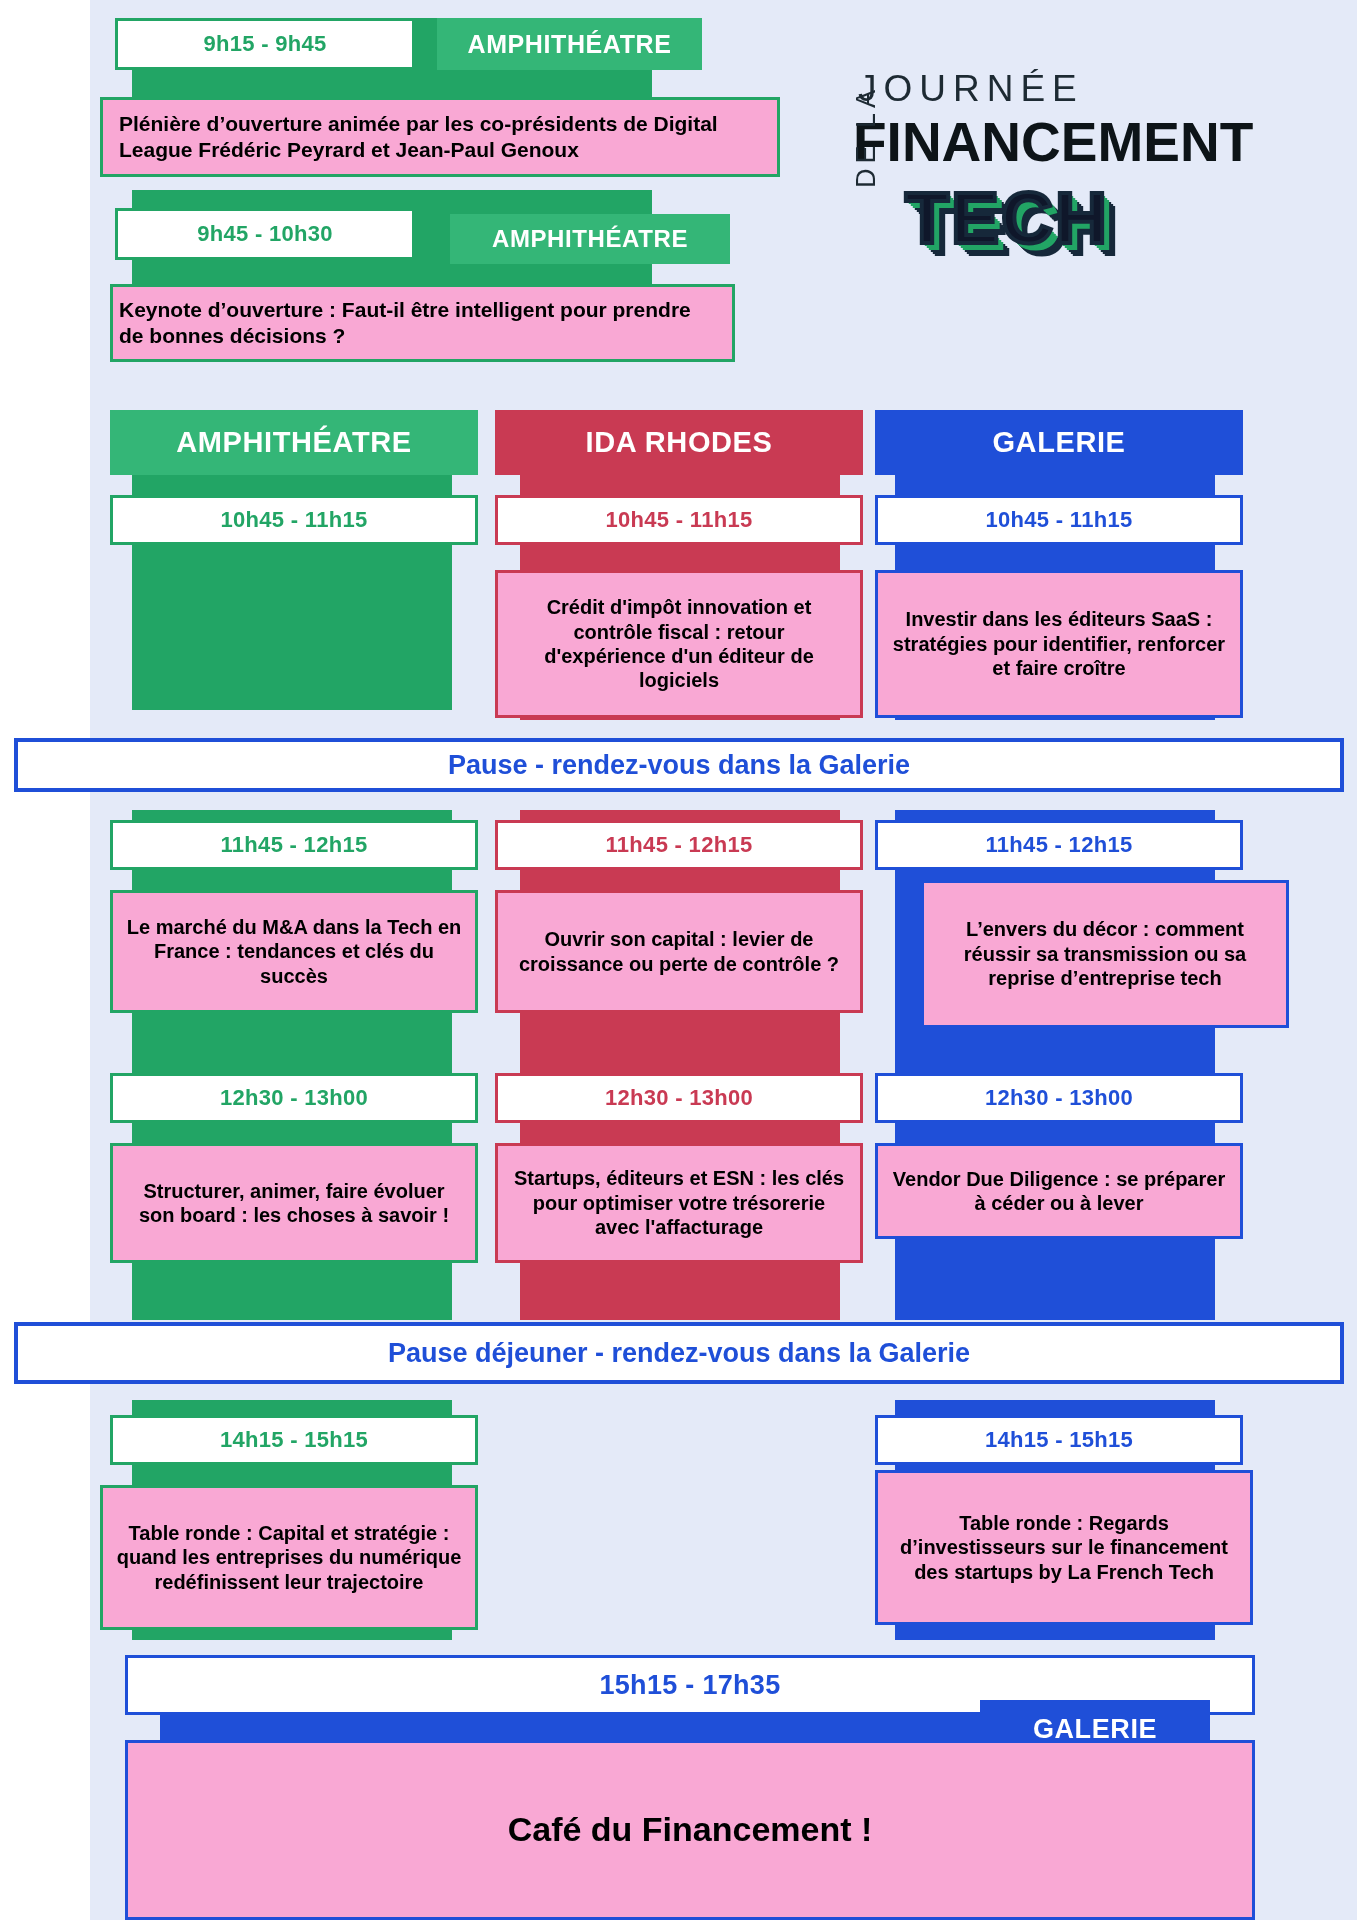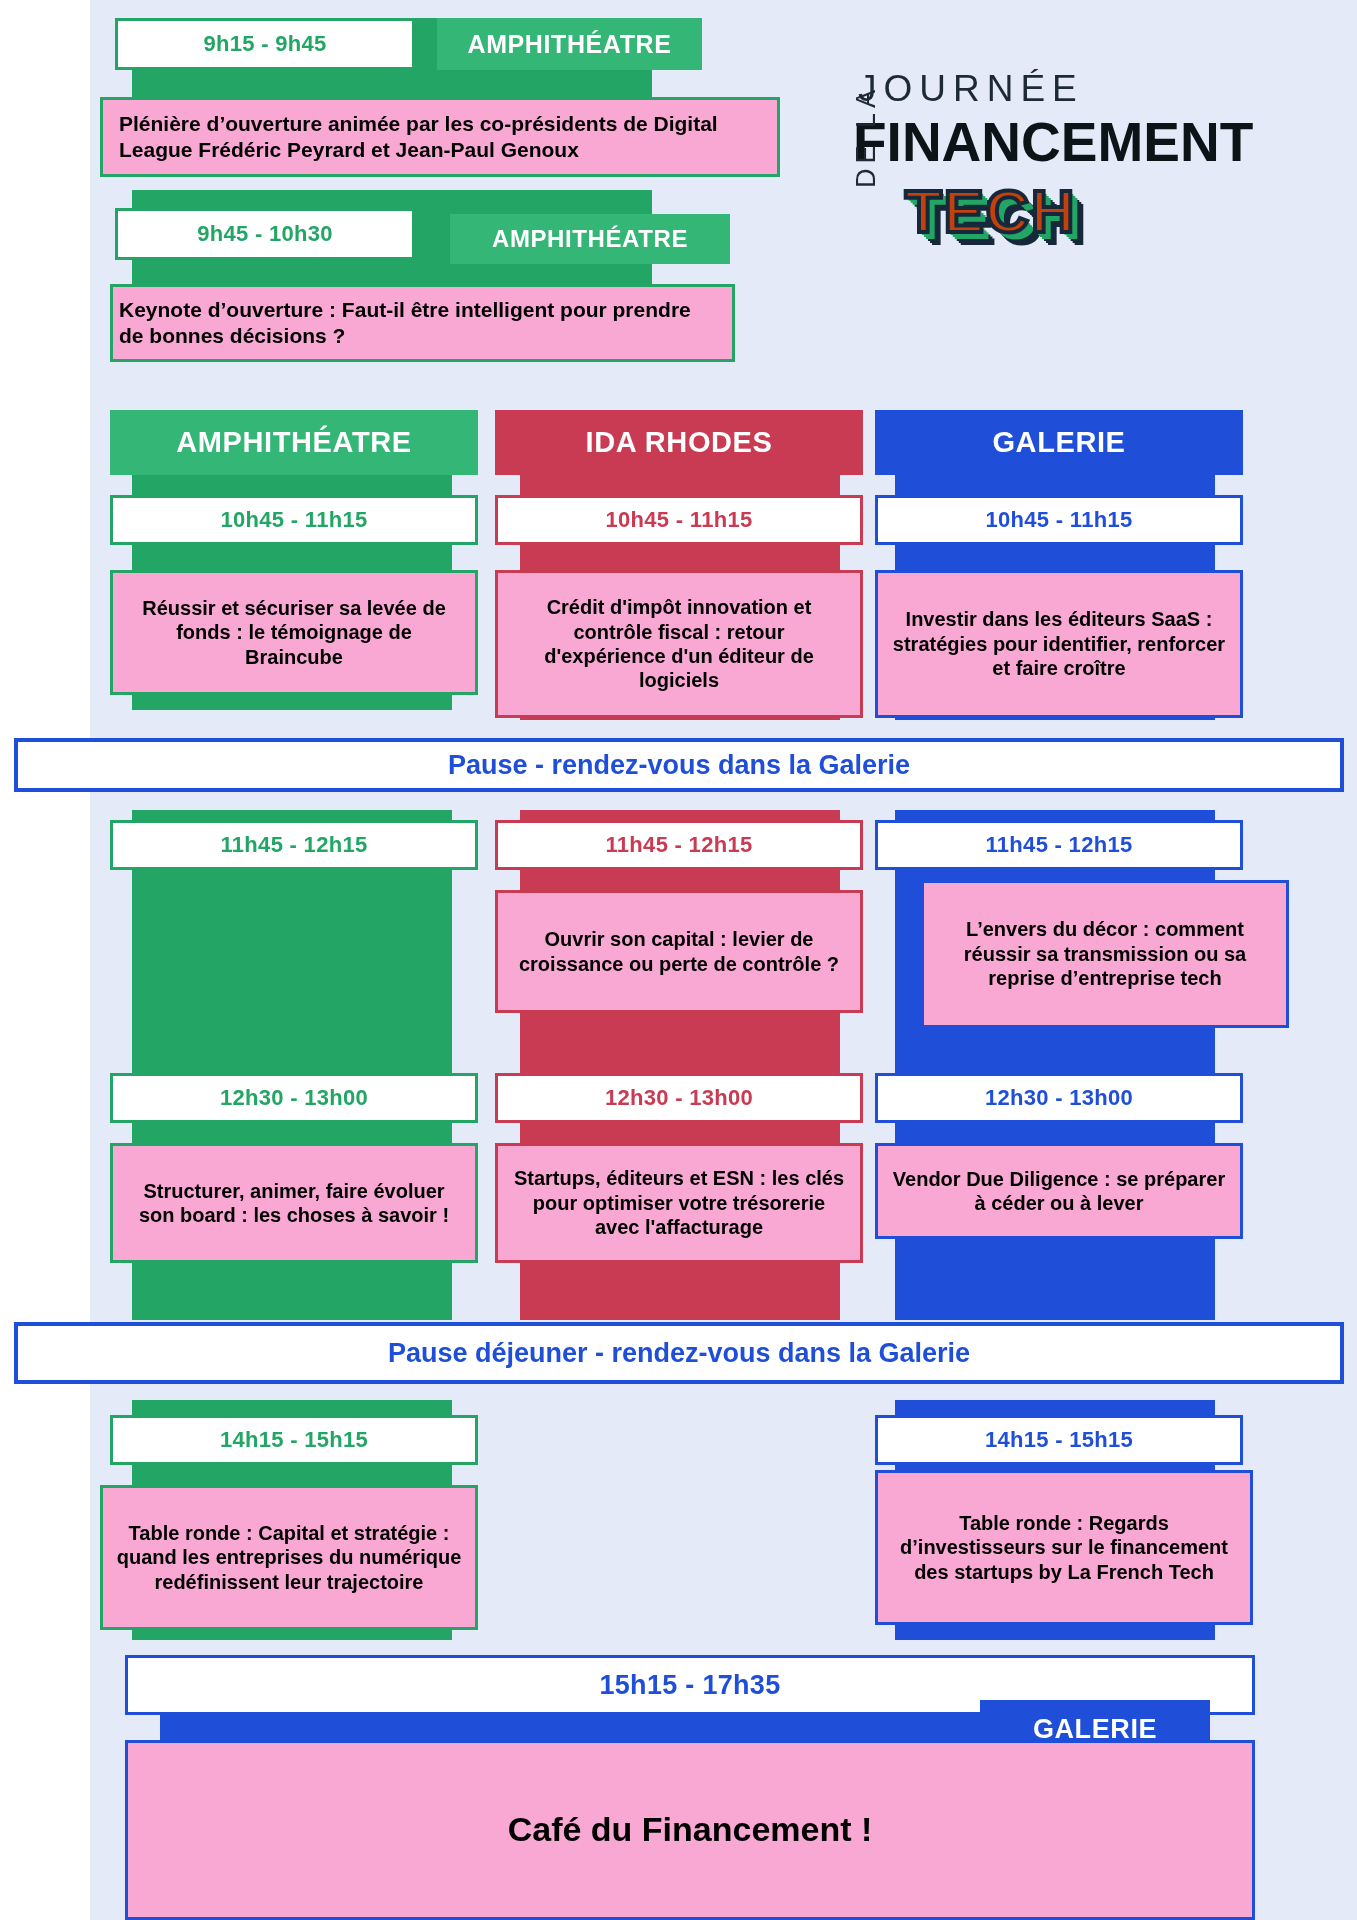--- a/index.html
+++ b/index.html
@@ -34,23 +34,23 @@
     position:absolute; left:8px; top:45px;
   }
   .logo-dela {
     position:absolute; left:6px; top:118px;
     font-size:27px; letter-spacing:5px; color:#1d2a33; font-weight:300;
     transform:rotate(-90deg); transform-origin:left top;
     white-space:nowrap;
   }
   .logo-tech {
     position:absolute; left:60px; top:112px;
-    font-size:60px; font-weight:bold; letter-spacing:2px;
+    font-size:72px; font-weight:bold; letter-spacing:2px;
     line-height:1; white-space:nowrap;
-    color:#c2410c;
+    color:#0f172a;
     -webkit-text-stroke:4px #16283a;
     text-shadow:
       3px 3px 0 #22a565, 5px 5px 0 #22a565, 7px 7px 0 #22a565,
       9px 9px 0 #16283a, 11px 11px 0 #16283a, 13px 13px 0 #16283a;
   }
 
   
   .spine { position:absolute; }
   .tbox {
     position:absolute; background:#f9a8d4; border:3px solid #000;
@@ -118,34 +118,34 @@
   <div class="spine b" style="left:895px;top:445px;width:320px;height:275px;"></div>
 
   <div class="room-tag g" style="left:110px;top:410px;width:368px;height:65px;font-size:29px;">AMPHITHÉATRE</div>
   <div class="room-tag r" style="left:495px;top:410px;width:368px;height:65px;font-size:29px;">IDA RHODES</div>
   <div class="room-tag b" style="left:875px;top:410px;width:368px;height:65px;font-size:29px;">GALERIE</div>
 
   <div class="time-pill g" style="left:110px;top:495px;width:368px;height:50px;">10h45 - 11h15</div>
   <div class="time-pill r" style="left:495px;top:495px;width:368px;height:50px;">10h45 - 11h15</div>
   <div class="time-pill b" style="left:875px;top:495px;width:368px;height:50px;">10h45 - 11h15</div>
 
-  <div class="tbox g desc" style="left:110px;top:570px;width:368px;height:125px;">Réussir et sécuriser sa levée de fonds : le témoignage de Braincube</div>
   <div class="tbox r desc" style="left:495px;top:570px;width:368px;height:148px;">Crédit d'impôt innovation et contrôle fiscal : retour d'expérience d'un éditeur de logiciels</div>
   <div class="tbox b desc" style="left:875px;top:570px;width:368px;height:148px;">Investir dans les éditeurs SaaS : stratégies pour identifier, renforcer et faire croître</div>
 
   <div class="bar" style="left:14px;top:738px;width:1330px;height:54px;">Pause - rendez-vous dans la Galerie</div>
 
   <div class="spine g" style="left:132px;top:810px;width:320px;height:275px;"></div>
   <div class="spine r" style="left:520px;top:810px;width:320px;height:300px;"></div>
   <div class="spine b" style="left:895px;top:810px;width:320px;height:300px;"></div>
 
   <div class="time-pill g" style="left:110px;top:820px;width:368px;height:50px;">11h45 - 12h15</div>
   <div class="time-pill r" style="left:495px;top:820px;width:368px;height:50px;">11h45 - 12h15</div>
   <div class="time-pill b" style="left:875px;top:820px;width:368px;height:50px;">11h45 - 12h15</div>
 
+  <div class="tbox g desc" style="left:110px;top:890px;width:368px;height:123px;">Le marché du M&amp;A dans la Tech en France : tendances et clés du succès</div>
   <div class="tbox r desc" style="left:495px;top:890px;width:368px;height:123px;">Ouvrir son capital : levier de croissance ou perte de contrôle ?</div>
   <div class="tbox b desc" style="left:921px;top:880px;width:368px;height:148px;">L’envers du décor : comment réussir sa transmission ou sa reprise d’entreprise tech</div>
 
   <div class="spine g" style="left:132px;top:1060px;width:320px;height:260px;"></div>
   <div class="spine r" style="left:520px;top:1060px;width:320px;height:260px;"></div>
   <div class="spine b" style="left:895px;top:1060px;width:320px;height:260px;"></div>
 
   <div class="time-pill g" style="left:110px;top:1073px;width:368px;height:50px;">12h30 - 13h00</div>
   <div class="time-pill r" style="left:495px;top:1073px;width:368px;height:50px;">12h30 - 13h00</div>
   <div class="time-pill b" style="left:875px;top:1073px;width:368px;height:50px;">12h30 - 13h00</div>

